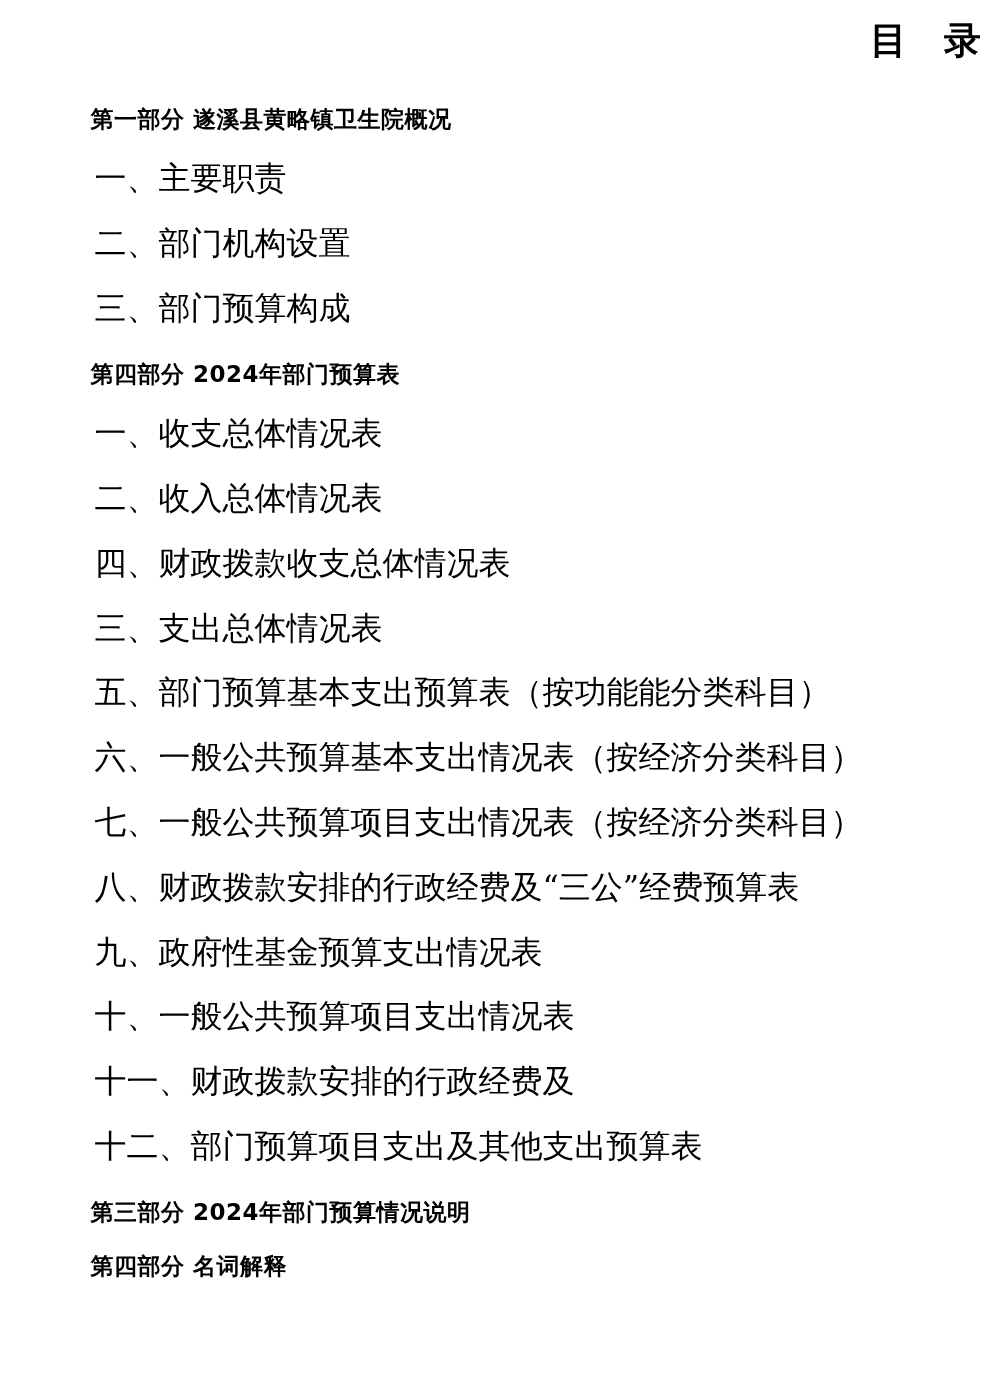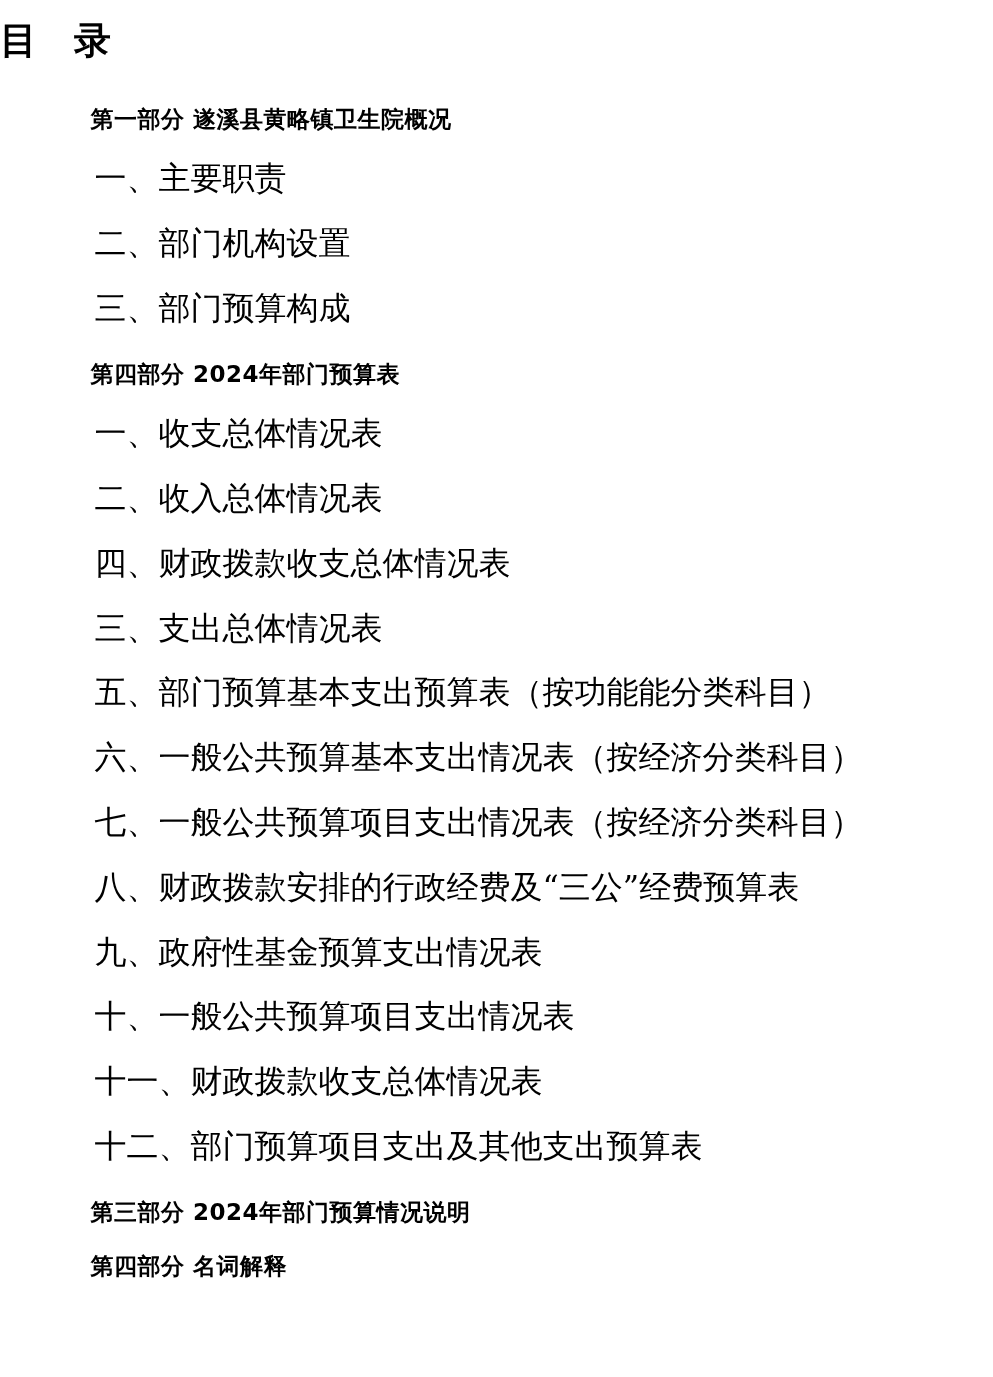--- a/index.html
+++ b/index.html
@@ -15,21 +15,21 @@
     overflow: hidden;
   }
   .page {
     width: 993px;
     height: 1377px;
     position: relative;
     box-sizing: border-box;
     padding: 0;
   }
   .doc-title {
-    text-align: left;
+    text-align: right;
     font-size: 37px;
     font-weight: bold;
     letter-spacing: 12px;
     margin-top: 16px;
     margin-bottom: 40px;
     font-family: "DejaVu Serif", "Liberation Serif", serif;
   }
   .toc {
     margin: 0 auto;
     width: 820px;
@@ -76,20 +76,20 @@
     <div class="toc-entry level-item"><span>一、收支总体情况表</span></div>
     <div class="toc-entry level-item"><span>二、收入总体情况表</span></div>
     <div class="toc-entry level-item"><span>四、财政拨款收支总体情况表</span></div>
     <div class="toc-entry level-item"><span>三、支出总体情况表</span></div>
     <div class="toc-entry level-item"><span>五、部门预算基本支出预算表（按功能能分类科目）</span></div>
     <div class="toc-entry level-item"><span>六、一般公共预算基本支出情况表（按经济分类科目）</span></div>
     <div class="toc-entry level-item"><span>七、一般公共预算项目支出情况表（按经济分类科目）</span></div>
     <div class="toc-entry level-item"><span>八、财政拨款安排的行政经费及“三公”经费预算表</span></div>
     <div class="toc-entry level-item"><span>九、政府性基金预算支出情况表</span></div>
     <div class="toc-entry level-item"><span>十、一般公共预算项目支出情况表</span></div>
-    <div class="toc-entry level-item"><span>十一、财政拨款收支总体情况表</span></div>
+    <div class="toc-entry level-item"><span>十一、财政拨款安排的行政经费及</span></div>
     <div class="toc-entry level-item"><span>十二、部门预算项目支出及其他支出预算表</span></div>
 
     <div class="toc-entry level-part spacer-top"><span>第三部分  2024年部门预算情况说明</span></div>
     <div class="toc-entry level-part"><span>第四部分  名词解释</span></div>
 
   </div>
 </div>
 
 </body></html>

